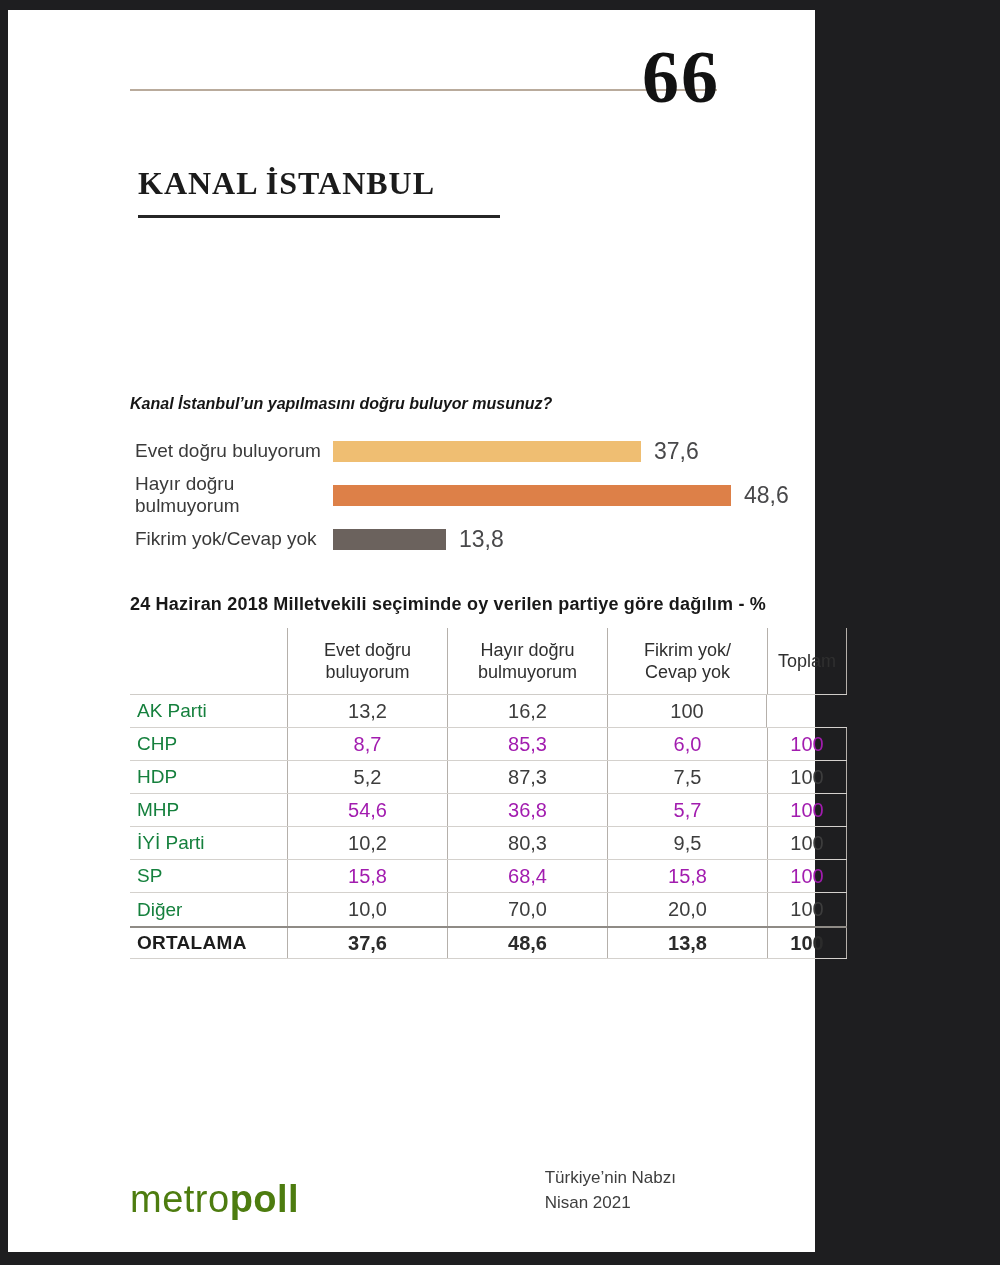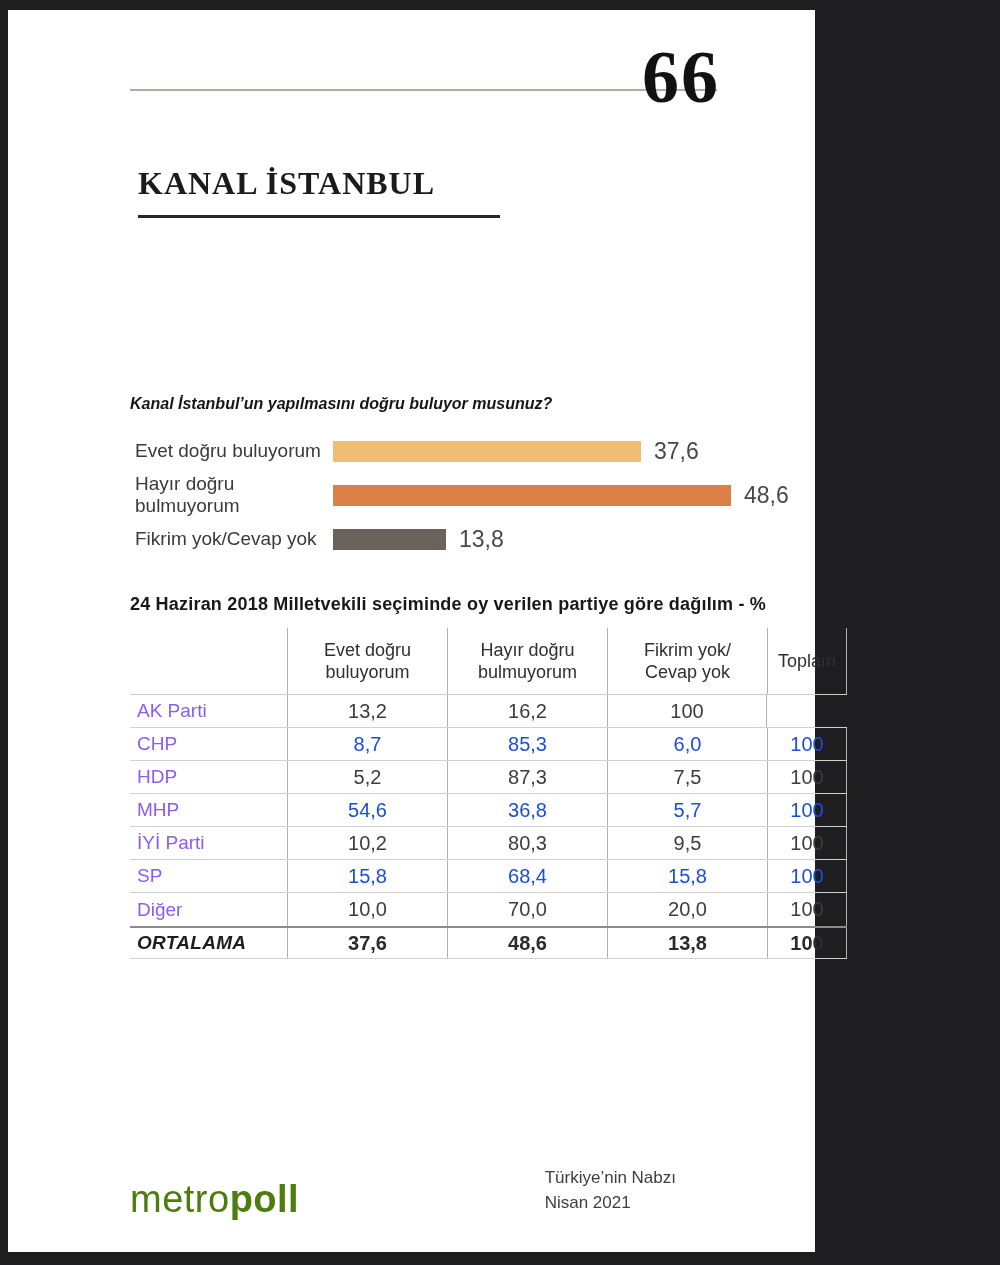--- a/index.html
+++ b/index.html
@@ -55,24 +55,24 @@
   .tcell{
     display:flex;align-items:center;justify-content:center;text-align:center;
     box-sizing:border-box;
   }
   .thead{height:67px;border-bottom:1px solid #cfccc8;}
   .thead .tcell{font-size:18px;color:#2f2f2f;line-height:1.25;}
   .thead .tcell span{display:inline-block;max-width:118px;}
   .thead .tcell:nth-child(n+2),.trow .tcell:nth-child(n+2){border-left:1px solid #b5b0ab;}
   .thead .tcell:last-child,.trow .tcell:last-child{border-right:1px solid #b5b0ab;}
   .trow{height:33px;border-bottom:1px solid #d4d1cd;}
-  .trow .tlabel{justify-content:flex-start;text-align:left;padding-left:7px;font-size:19px;color:#8b5cf6;}
+  .trow .tlabel{justify-content:flex-start;text-align:left;padding-left:7px;font-size:19px;color:#15803d;}
   .trow .tval{font-size:20px;color:#3d3d3d;}
-  .tone-tan .tval{color:#1d4ed8;}
-  .tone-bold .tlabel{font-weight:bold;color:#1d1d1d;letter-spacing:0.3px;font-style:italic;}
+  .tone-tan .tval{color:#a21caf;}
+  .tone-bold .tlabel{font-weight:bold;color:#1d1d1d;letter-spacing:0.3px;}
   .tone-bold .tval{font-weight:bold;color:#2b2b2b;}
   .row-last-data{border-bottom:none;}
   .trow.tone-bold{border-top:2px solid #8f8b86;}
   
   .footer-logo{
     position:absolute;left:122px;top:1168px;
     font-size:38px;color:#4d7c0f;letter-spacing:0.5px;
   }
   .footer-logo .logo-bold{font-weight:bold;}
   .footer-right{

